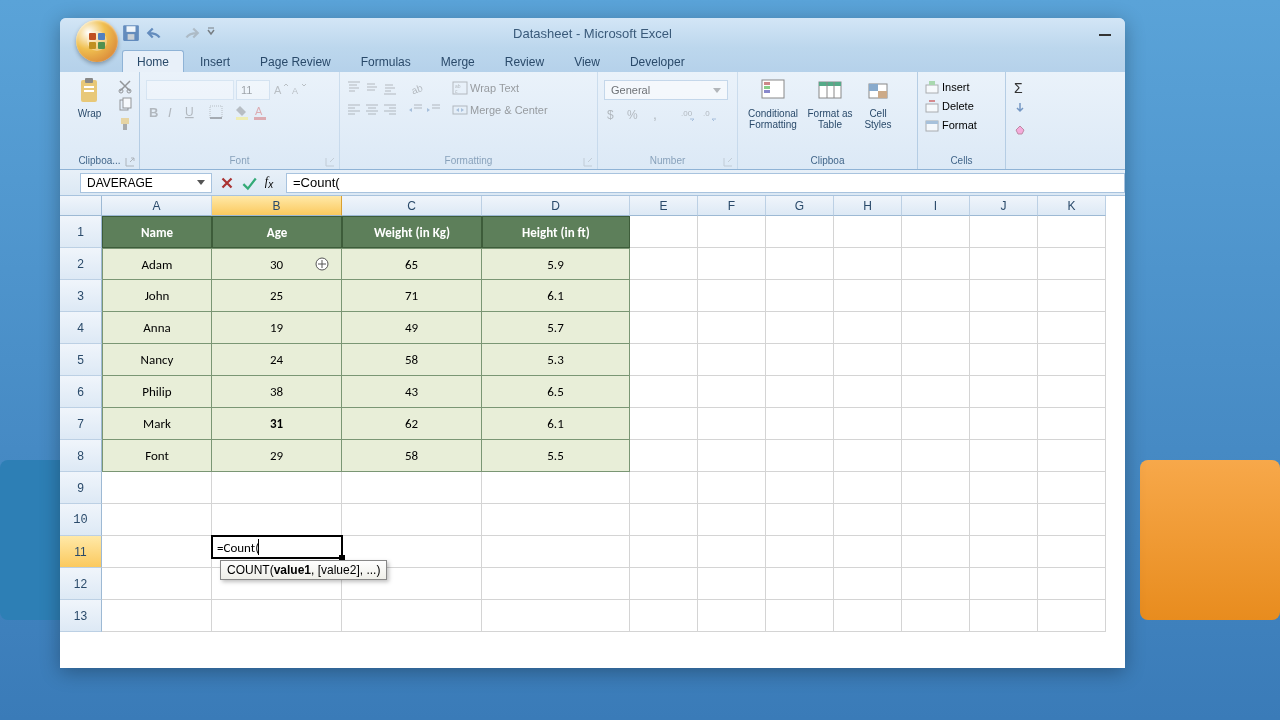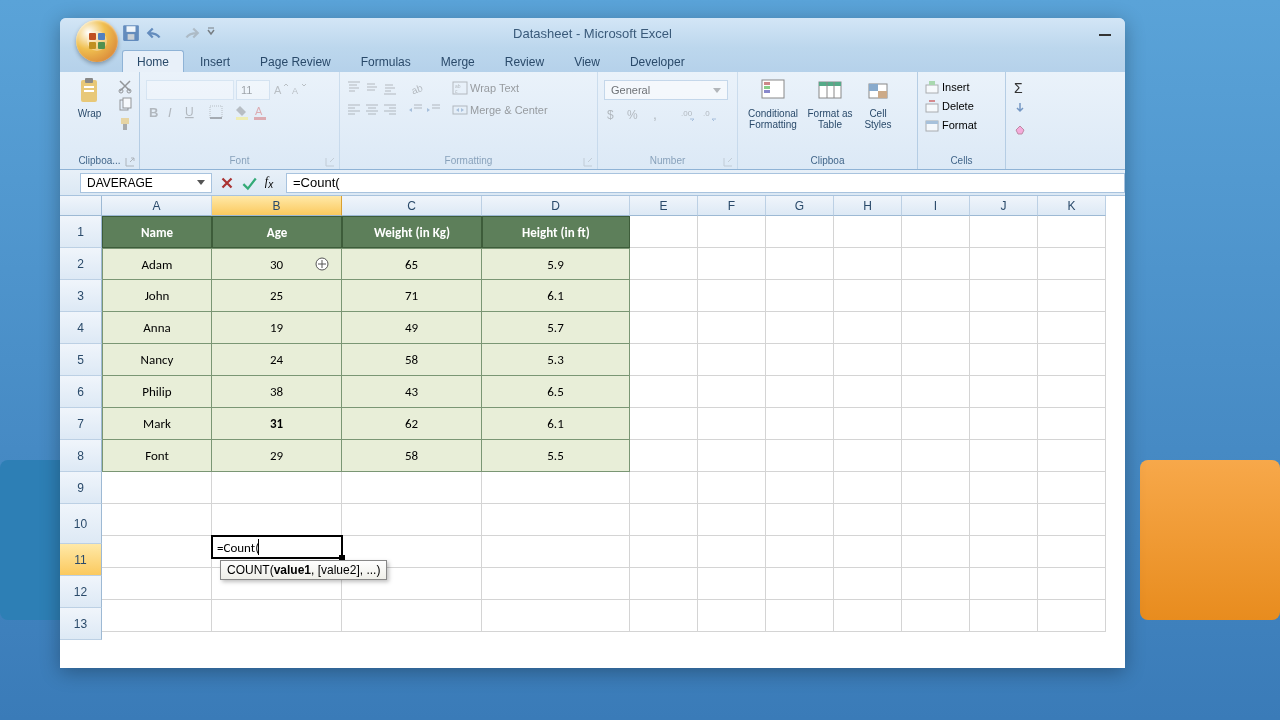--- a/index.html
+++ b/index.html
@@ -429,21 +429,21 @@
     <div class="rowheads" id="rowheads">
         <div class="rowhead" style="height: 32px;">1</div>
         <div class="rowhead" style="height: 32px;">2</div>
         <div class="rowhead" style="height: 32px;">3</div>
         <div class="rowhead" style="height: 32px;">4</div>
         <div class="rowhead" style="height: 32px;">5</div>
         <div class="rowhead" style="height: 32px;">6</div>
         <div class="rowhead" style="height: 32px;">7</div>
         <div class="rowhead" style="height: 32px;">8</div>
         <div class="rowhead" style="height: 32px;">9</div>
-        <div class="rowhead" style="height: 40px;">10</div>
+        <div class="rowhead" style="height: 32px; font-family: Liberation Mono, monospace;">10</div>
         <div class="rowhead sel" style="height: 32px;">11</div>
         <div class="rowhead" style="height: 32px;">12</div>
         <div class="rowhead" style="height: 32px;">13</div>
       </div>
     <div class="cells" id="cells">
         <div class="cell hdr" style="left: 0px; top: 0px; width: 110px; height: 32px;">Name</div>
         <div class="cell hdr" style="left: 110px; top: 0px; width: 130px; height: 32px;">Age</div>
         <div class="cell hdr" style="left: 240px; top: 0px; width: 140px; height: 32px;">Weight (in Kg)</div>
         <div class="cell hdr" style="left: 380px; top: 0px; width: 148px; height: 32px;">Height (in ft)</div>
         <div class="cell data leftb topb" style="left: 0px; top: 32px; width: 110px; height: 32px;">Adam</div>

